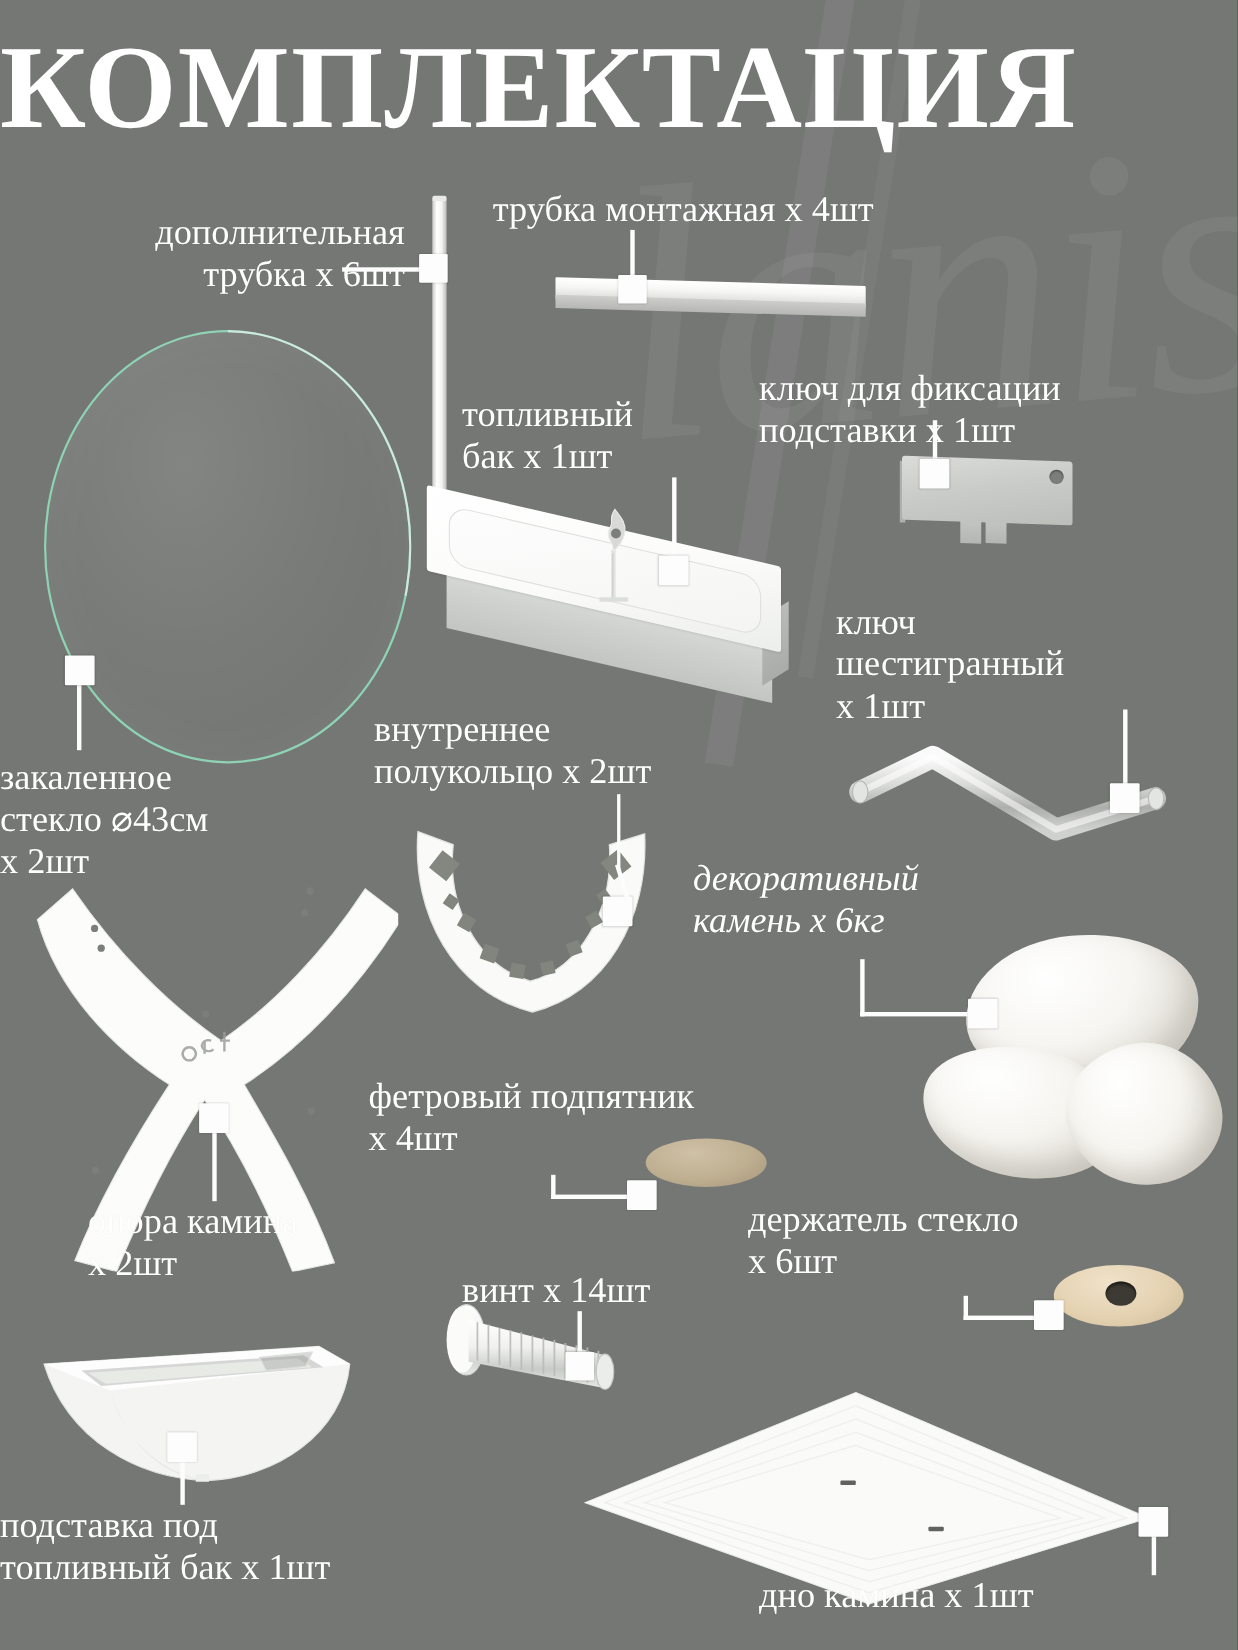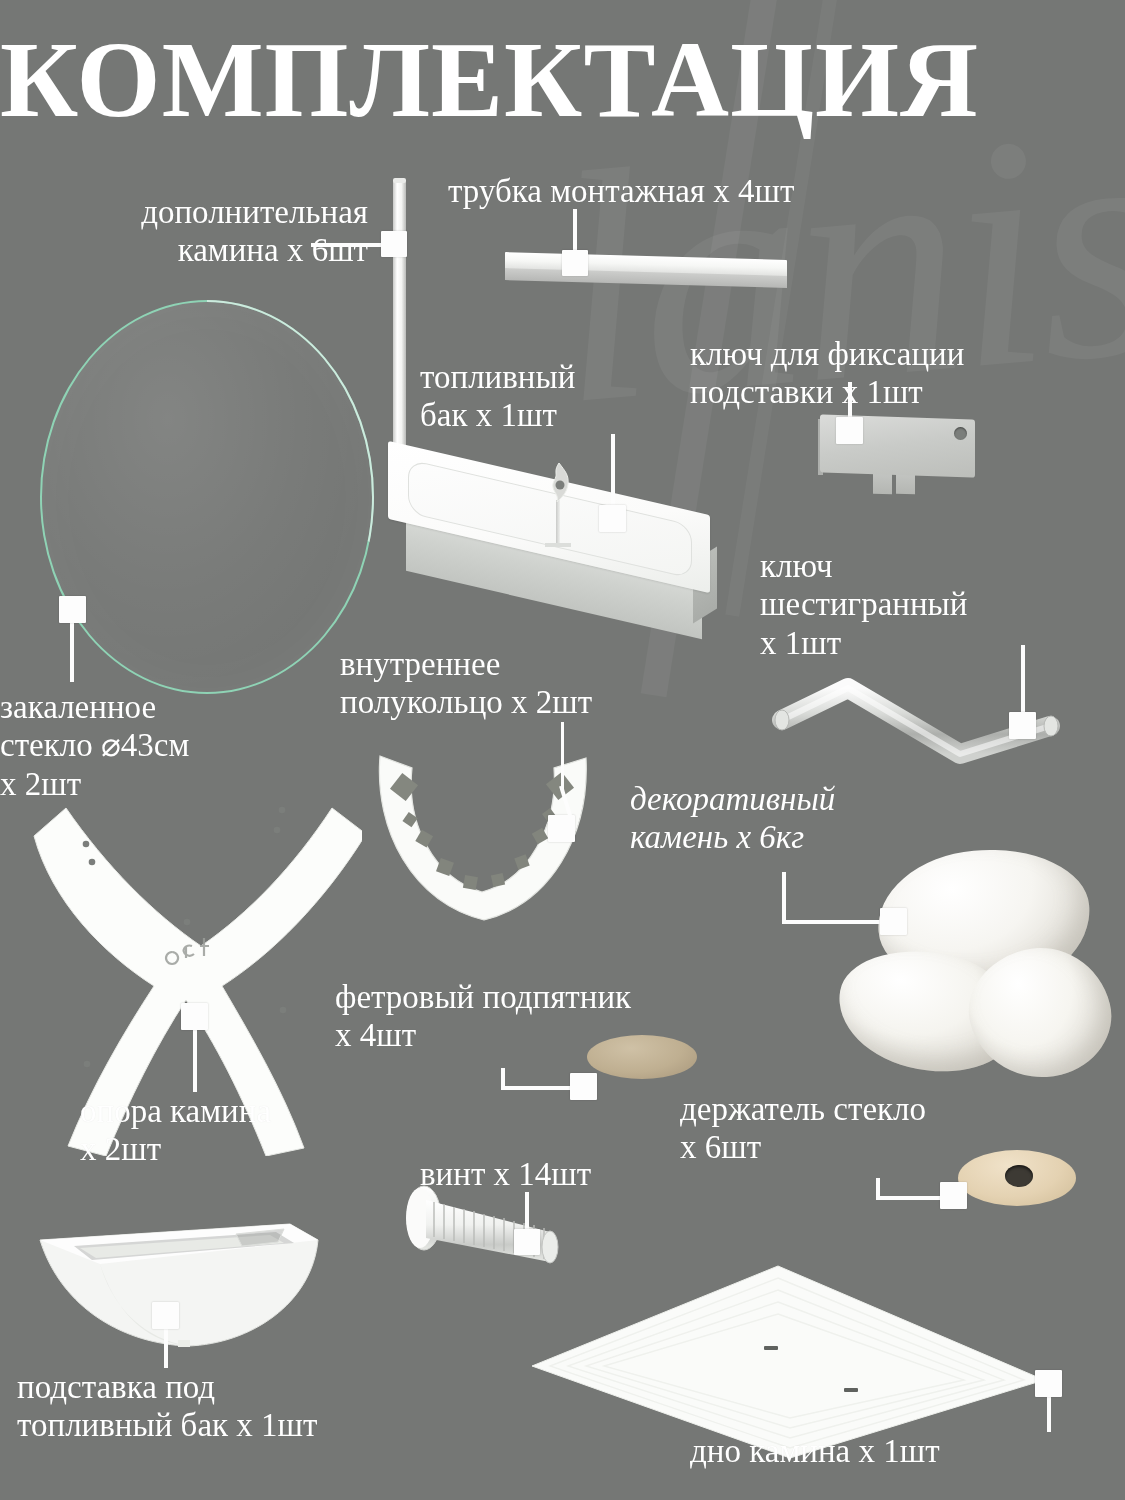--- a/index.html
+++ b/index.html
@@ -284,21 +284,21 @@
       <path d="M250 16 L496 118 L262 186 L22 104 Z"></path>
       <path d="M250 28 L476 118 L262 176 L40 104 Z"></path>
       <path d="M250 40 L456 118 L262 166 L58 104 Z"></path>
       <path d="M250 52 L436 118 L262 156 L76 104 Z"></path>
     </g>
     <rect x="236" y="84" width="14" height="4" rx="1" fill="#5f625f"></rect>
     <rect x="316" y="126" width="14" height="4" rx="1" fill="#5f625f"></rect>
   </svg>
 
   <div class="lab r" style="left:18px;top:193px;width:350px;">дополнительная
-камина х 6шт</div>
+трубка х 6шт</div>
   <div class="ln" style="left:311px;top:243px;width:72px;height:4px;"></div>
   <div class="mk" style="left:381px;top:231px;width:26px;height:26px;"></div>
 
   <div class="lab c" style="left:448px;top:172px;width:520px;">трубка монтажная х 4шт</div>
   <div class="ln" style="left:573px;top:209px;width:4px;height:45px;"></div>
   <div class="mk" style="left:562px;top:250px;width:26px;height:26px;"></div>
 
   <div class="lab c" style="left:690px;top:303px;width:420px;margin-top:32px;">ключ для фиксации
 подставки х 1шт</div>
   <div class="ln" style="left:848px;top:382px;width:4px;height:38px;"></div>
@@ -347,21 +347,21 @@
   <div class="lab c" style="left:680px;top:1090px;width:400px;">держатель стекло
 х 6шт</div>
   <div class="ln" style="left:876px;top:1178px;width:4px;height:22px;"></div>
   <div class="ln" style="left:876px;top:1196px;width:80px;height:4px;"></div>
   <div class="mk" style="left:940px;top:1182px;width:27px;height:27px;"></div>
 
   <div class="lab c" style="left:420px;top:1155px;width:300px;">винт х 14шт</div>
   <div class="ln" style="left:525px;top:1192px;width:4px;height:40px;"></div>
   <div class="mk" style="left:514px;top:1229px;width:26px;height:26px;"></div>
 
-  <div class="lab c" style="left:0px;top:1368px;width:450px;padding-left:17px;">подставка под
+  <div class="lab c" style="left:0px;top:1368px;width:450px;">подставка под
 топливный бак х 1шт</div>
   <div class="ln" style="left:164px;top:1322px;width:4px;height:46px;"></div>
   <div class="mk" style="left:152px;top:1302px;width:27px;height:27px;"></div>
 
   <div class="lab c" style="left:690px;top:1432px;width:430px;">дно камина х 1шт</div>
   <div class="ln" style="left:1047px;top:1390px;width:4px;height:42px;"></div>
   <div class="mk" style="left:1035px;top:1370px;width:27px;height:27px;"></div>
 
 </div>
 

